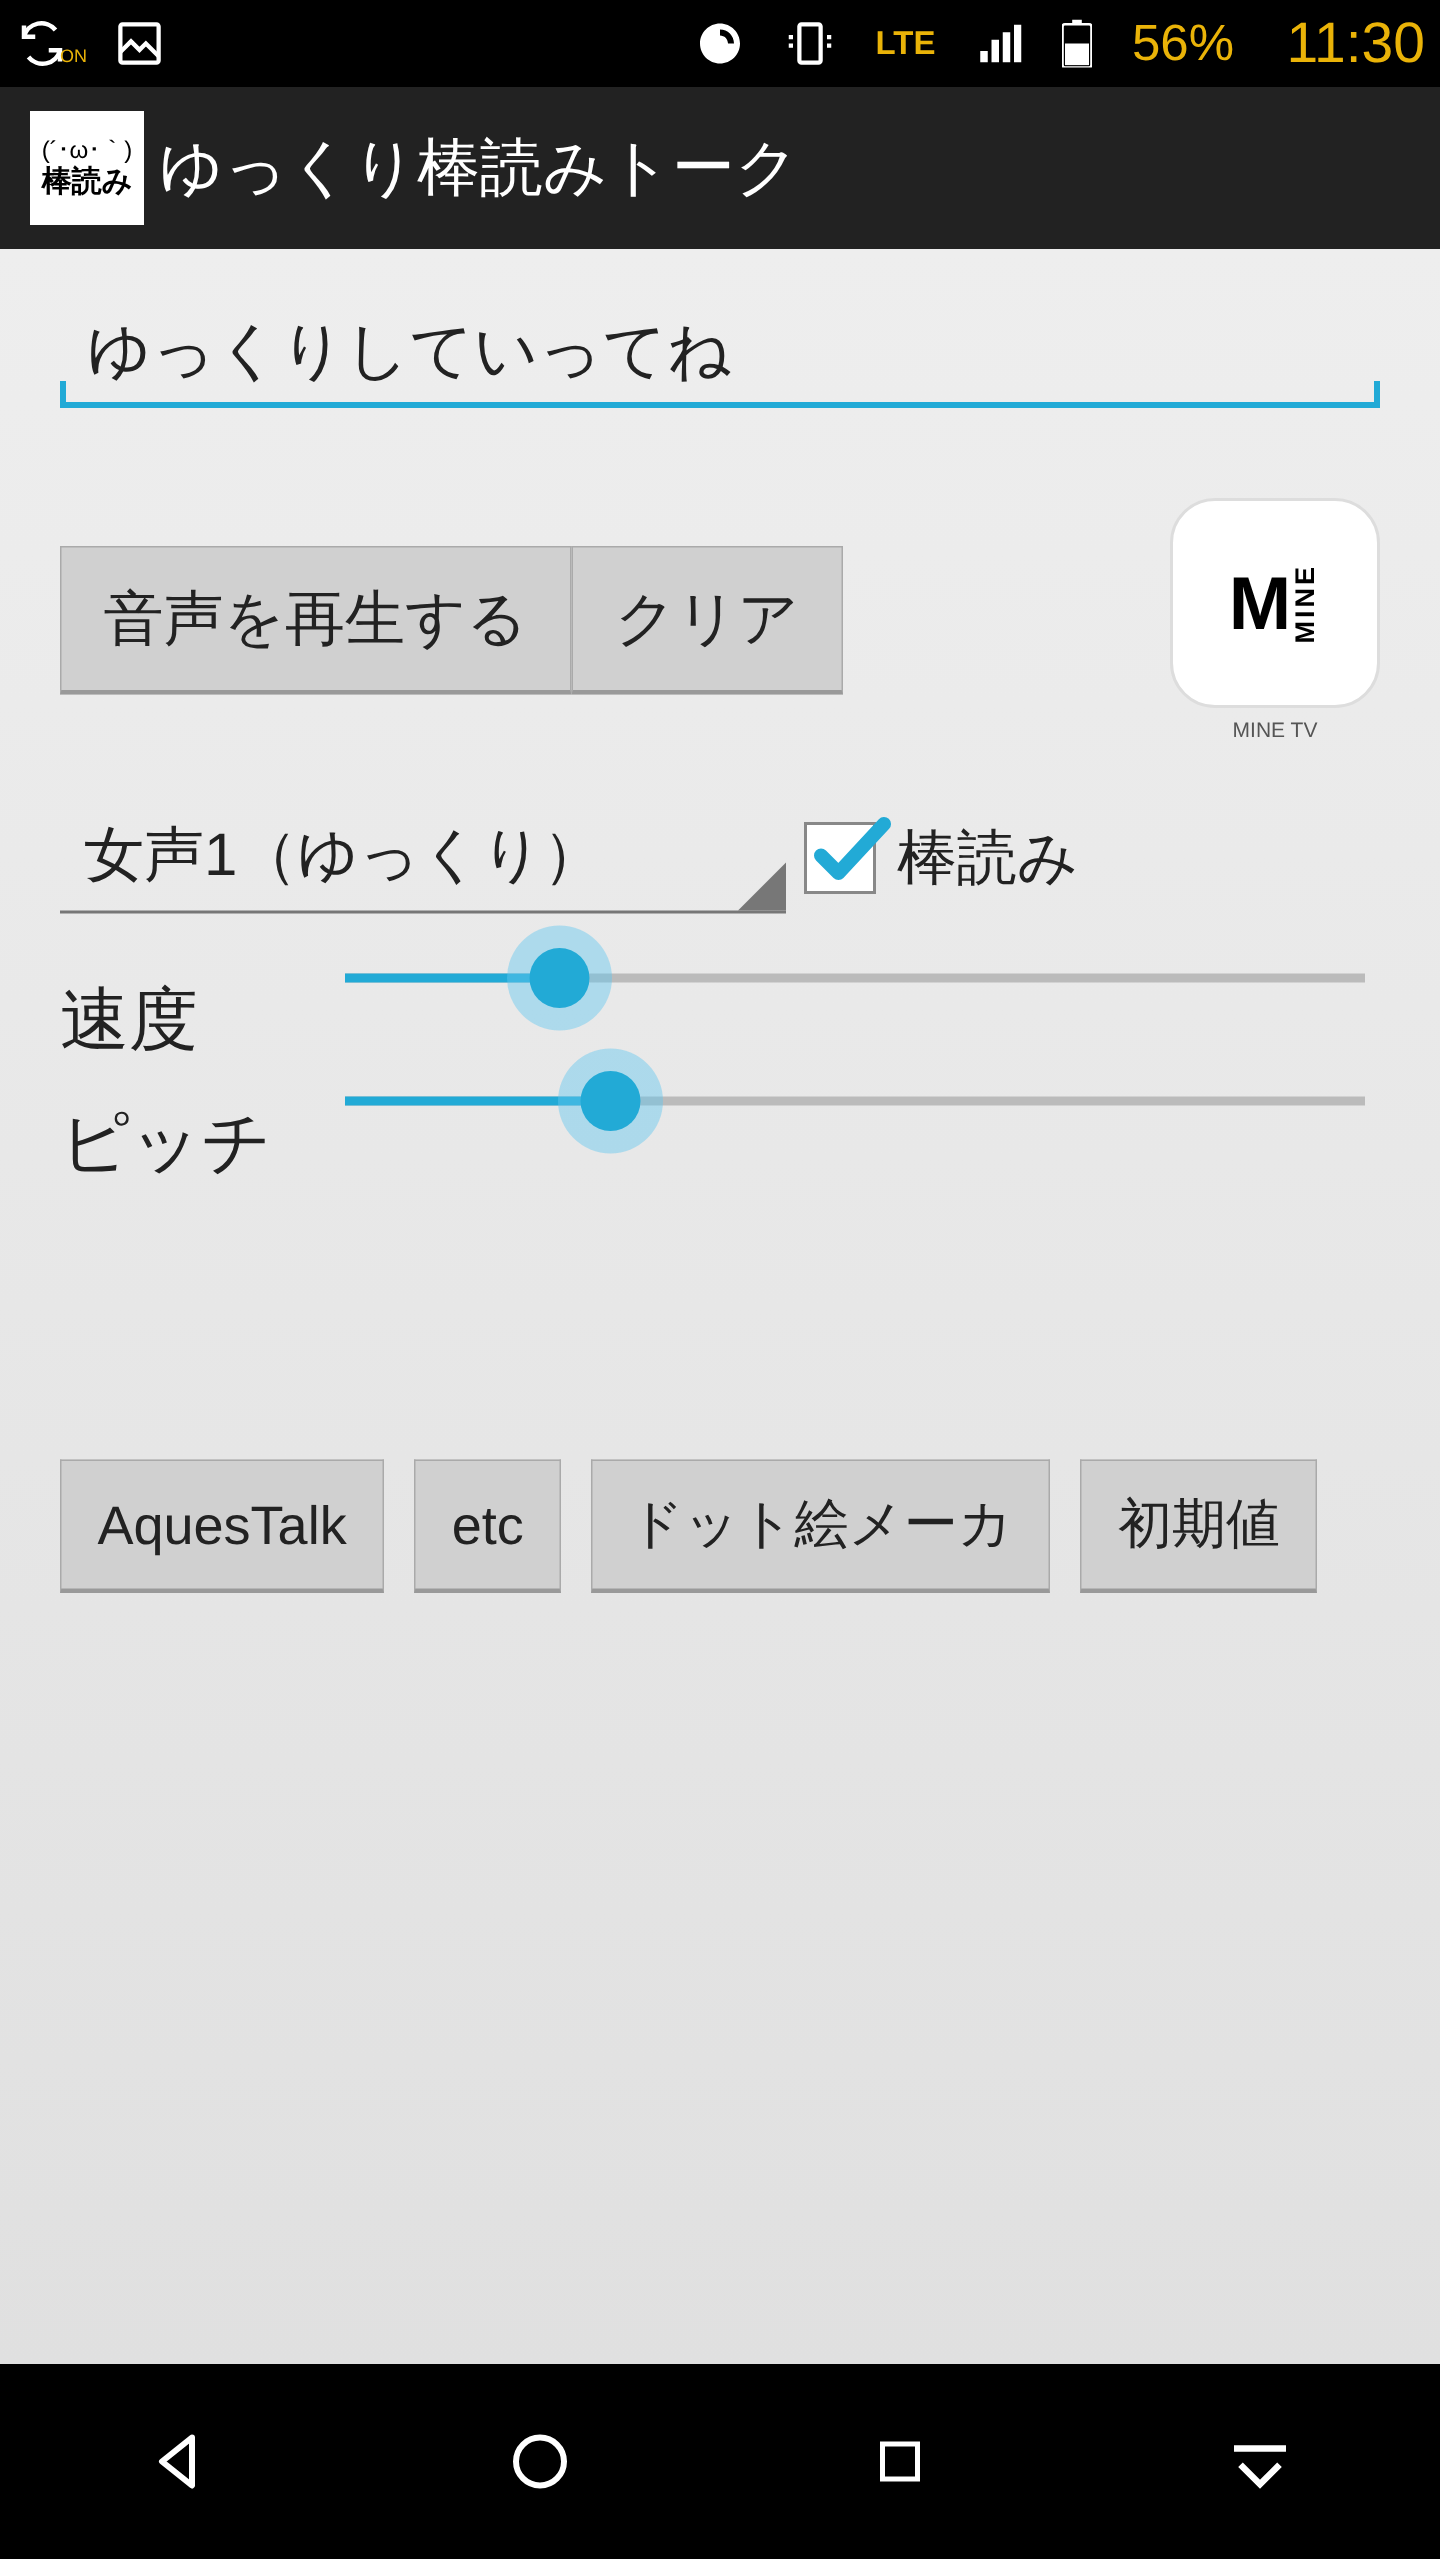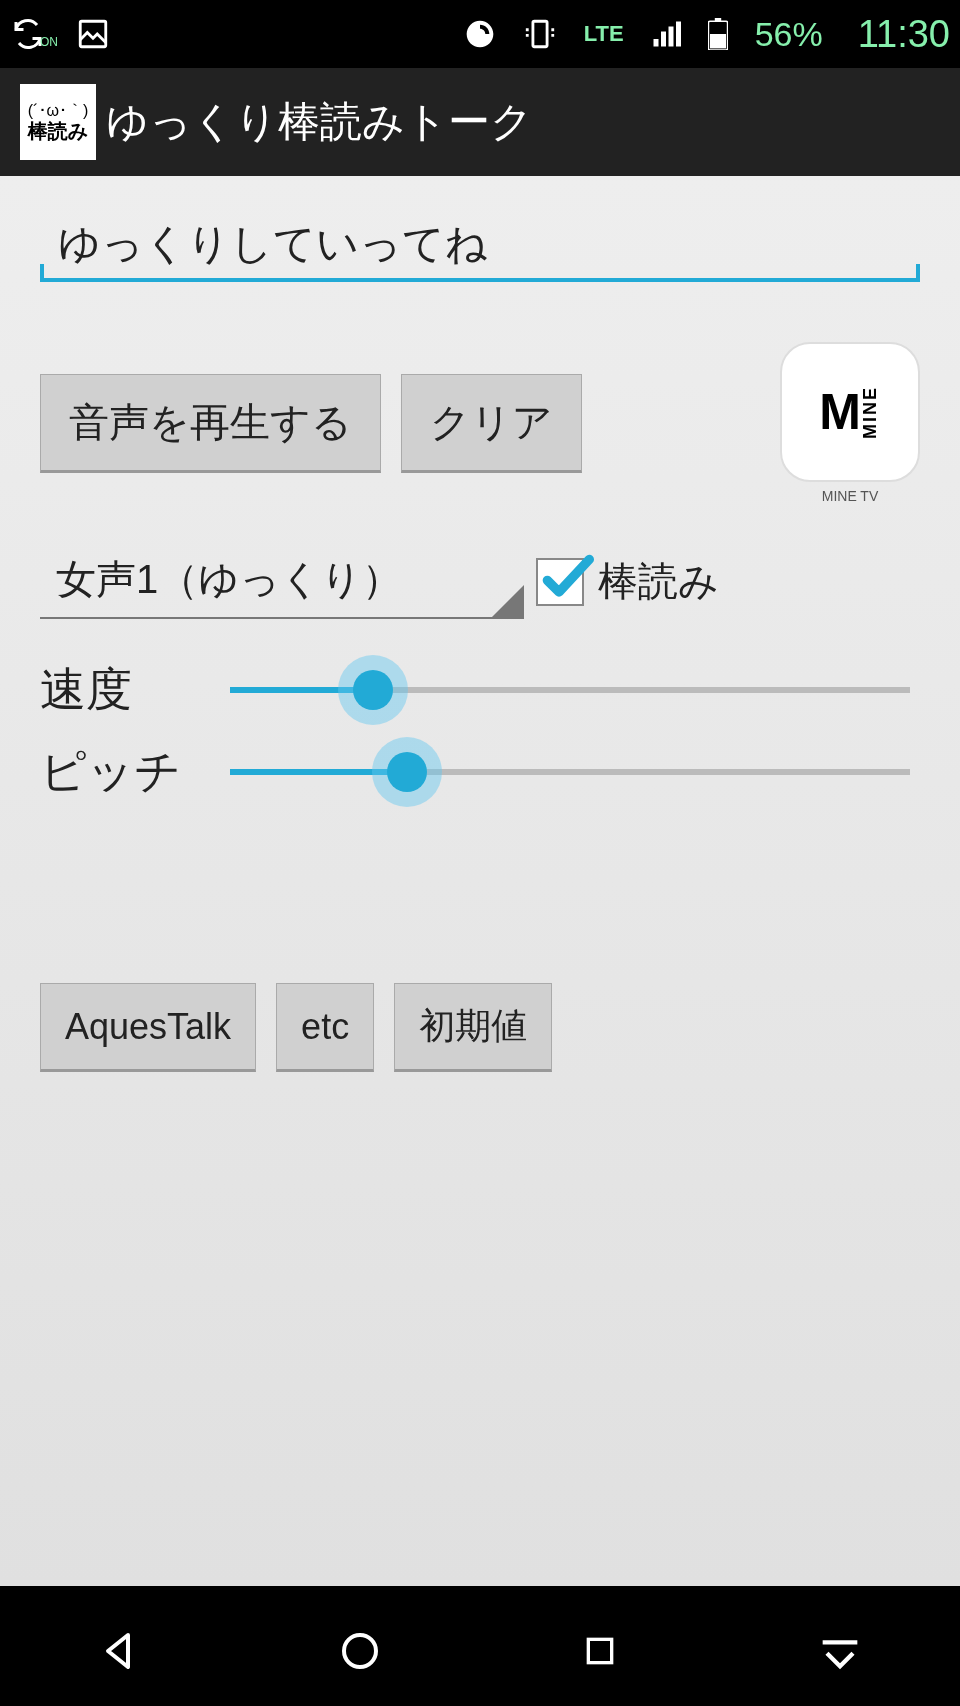--- a/index.html
+++ b/index.html
@@ -4,23 +4,23 @@
   <style>
     * { margin: 0; padding: 0; box-sizing: border-box; }
     body {
       width: 960px;
       height: 1706px;
       background: #000;
       font-family: sans-serif;
       overflow: hidden;
     }
     .status-bar {
-      height: 68px;
+      height: 58px;
       background: #000;
-      color: #86efac;
+      color: #eab308;
       display: flex;
       align-items: center;
       padding: 0 10px;
       font-size: 28px;
     }
     .status-left { display: flex; gap: 18px; align-items: center; }
     .status-right { margin-left: auto; display: flex; gap: 27px; align-items: center; }
     .clock { font-size: 38px; font-weight: 300; margin-left: 8px; text-align: right; }
     .battery-pct { font-size: 34px; }
     
@@ -73,21 +73,21 @@
     .text-input {
       width: 100%;
       border: none;
       background: transparent;
       font-size: 42px;
       padding: 4px 12px;
       outline: none;
       color: #222;
     }
     
-    .row { display: flex; align-items: center; gap: 20px; margin-bottom: 30px; }
+    .row { display: flex; align-items: center; margin-bottom: 30px; }
     
     .btn {
       background: #d0d0d0;
       border: 1px solid #aaa;
       border-bottom: 3px solid #999;
       padding: 20px 28px;
       font-size: 40px;
       color: #222;
       cursor: pointer;
       font-family: inherit;
@@ -141,21 +141,21 @@
     .checkbox {
       width: 48px;
       height: 48px;
       border: 2px solid #888;
       background: #fff;
       position: relative;
     }
     .checkbox svg { position: absolute; top: -10px; left: 0; }
     .checkbox-label { font-size: 40px; color: #222; }
     
-    .slider-row { display: flex; align-items: center; margin: 20px 0; }
+    .slider-row { display: flex; align-items: flex-start; margin: 20px 0; }
     .slider-label { font-size: 46px; width: 180px; color: #222; }
     .slider-track {
       flex: 1;
       height: 6px;
       background: #bbb;
       position: relative;
       margin: 0 10px;
     }
     .slider-fill {
       position: absolute;
@@ -301,20 +301,21 @@
       <div class="slider-fill" style="width:26%"></div>
       <div class="slider-glow" style="left:26%"></div>
       <div class="slider-thumb" style="left:26%"></div>
     </div>
   </div>
 
 
   <div class="bottom-btns">
     <button class="btn btn-sm">AquesTalk</button>
     <button class="btn btn-sm">etc</button>
+    <button class="btn btn-sm">ドット絵メーカ</button>
     <button class="btn btn-sm">初期値</button>
   </div>
 
 </div>
 
 <div class="nav-bar">
   <div class="nav-btn">
     <svg width="48" height="48" viewBox="0 0 24 24" fill="none" stroke="#fff" stroke-width="2">
         <path d="M16 4L6 12l10 8z" stroke-linejoin="round"></path>
       </svg>

